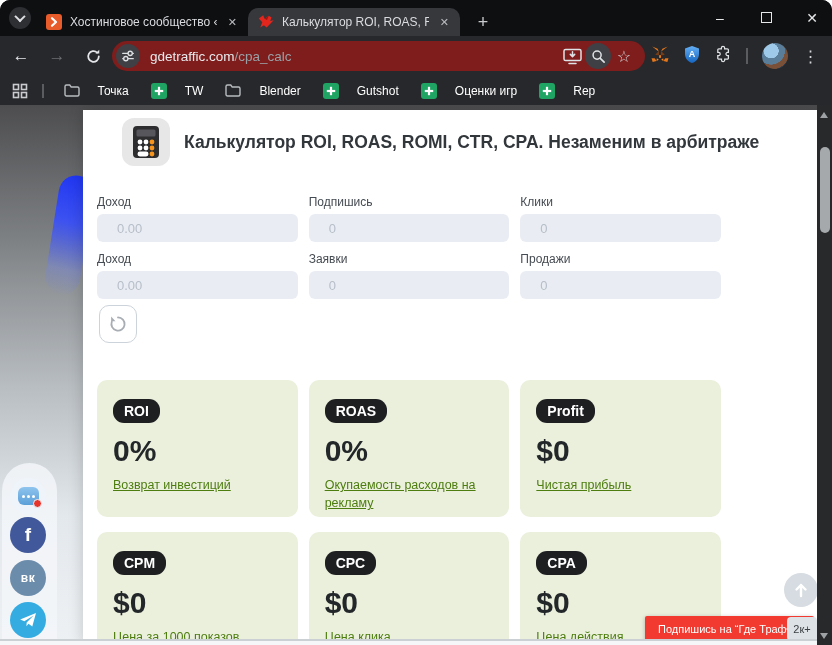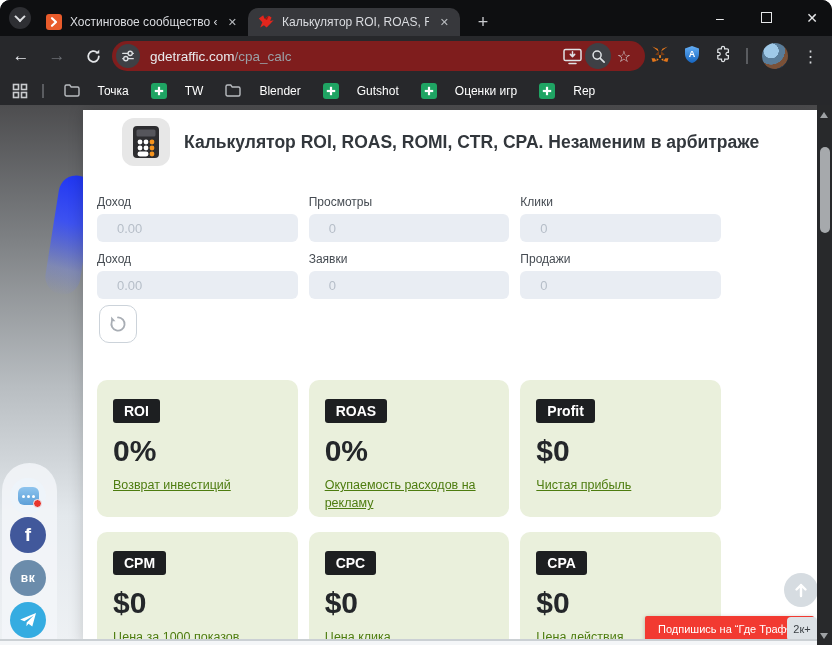--- a/index.html
+++ b/index.html
@@ -74,21 +74,21 @@
   .field input { width:100%; height:28px; background:#e9edf3; border:none; border-radius:6px;
                  padding:0 20px; font-size:13px; color:#333; font-family:inherit; }
   .field input::placeholder { color:#b6bec8; }
   .reset-btn { position:absolute; left:16px; top:195px; width:38px; height:38px; border-radius:10px;
                border:1px solid #ccd3da; background:#fff; display:flex; align-items:center; justify-content:center; }
 
   .results { position:absolute; left:14px; top:270px; width:624px;
              display:grid; grid-template-columns:1fr 1fr 1fr; column-gap:11px; row-gap:15px; }
   .rcard { background:#eaf0dc; border-radius:10px; height:137px; padding:19px 16px; }
   .rbadge { display:inline-block; background:#1d1f21; color:#fff; font-size:14px; font-weight:700;
-            padding:4px 11px; border-radius:3px; }
+            padding:4px 11px; border-radius:11px; }
   .rvalue { font-size:30px; font-weight:700; color:#24272a; margin-top:11px; }
   .rdesc { font-size:12.5px; color:#4d7c0f; margin-top:8px; line-height:1.45;text-decoration:underline; }
 
   
   .social-panel { position:absolute; left:2px; top:358px; width:55px; height:182px;
                   background:rgba(243,246,249,.85); border-radius:28px 28px 0 0; }
   .soc { position:absolute; left:10px; width:36px; height:36px; border-radius:50%;
          display:flex; align-items:center; justify-content:center; }
   .soc-chat { top:373px; background:#eef4fa; }
   .chat-bubble { position:relative; width:21px; height:18px; border-radius:6px;
@@ -313,21 +313,21 @@
         </div>
         <h1 class="page-title">Калькулятор ROI, ROAS, ROMI, CTR, CPA. Незаменим в арбитраже</h1>
       </div>
 
       <div class="calc-form">
         <div class="field">
           <label>Доход</label>
           <input placeholder="0.00" style="">
         </div>
         <div class="field">
-          <label>Просмотры</label>
+          <label>Подпишись</label>
           <input placeholder="0" style="">
         </div>
         <div class="field">
           <label>Клики</label>
           <input placeholder="0" style="">
         </div>
         <div class="field">
           <label>Доход</label>
           <input placeholder="0.00" style="">
         </div>

